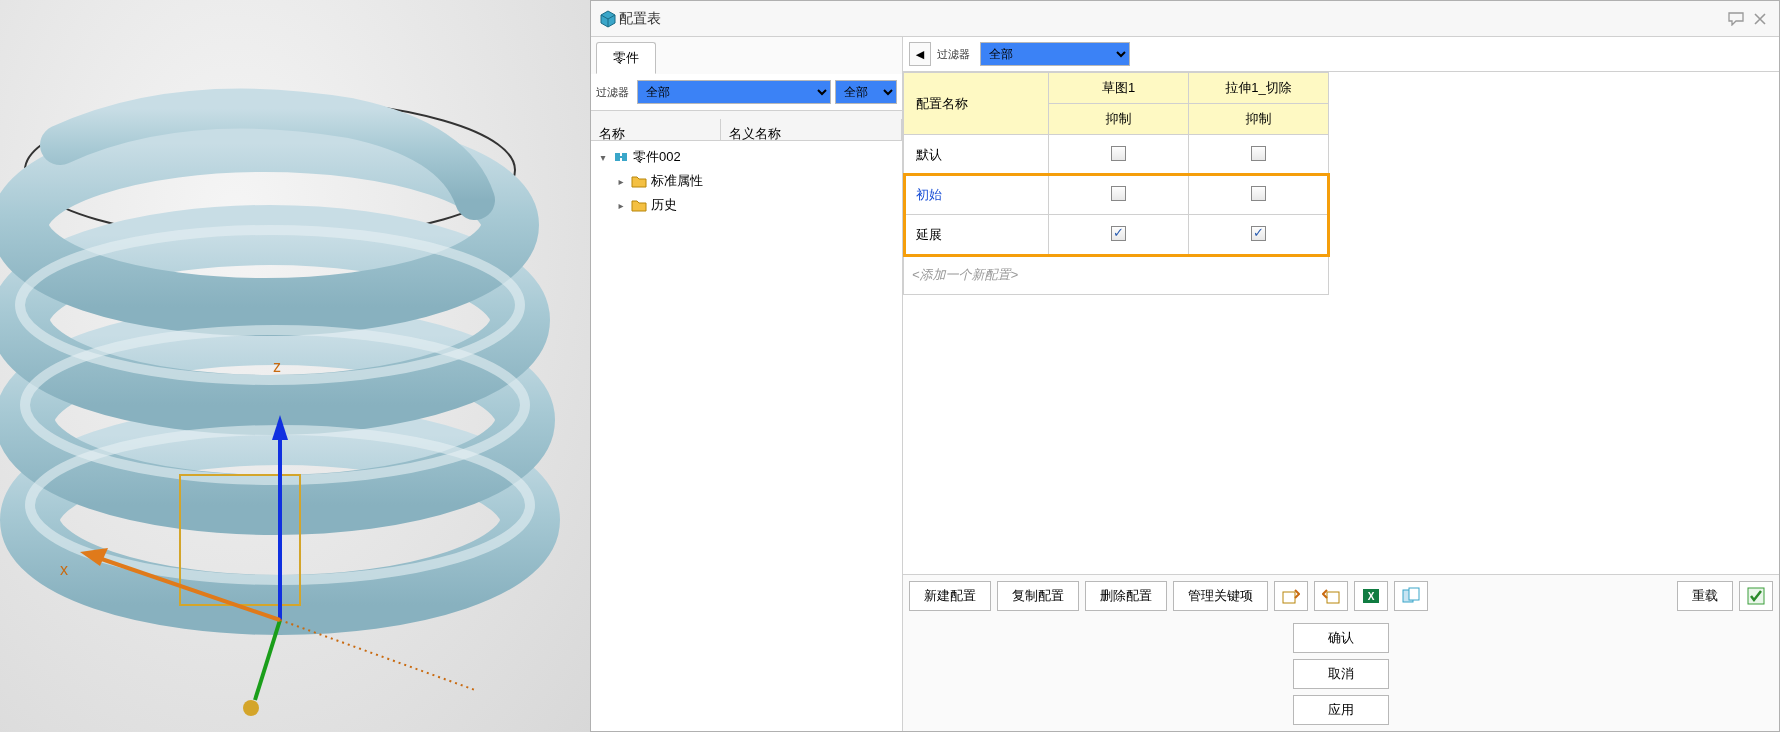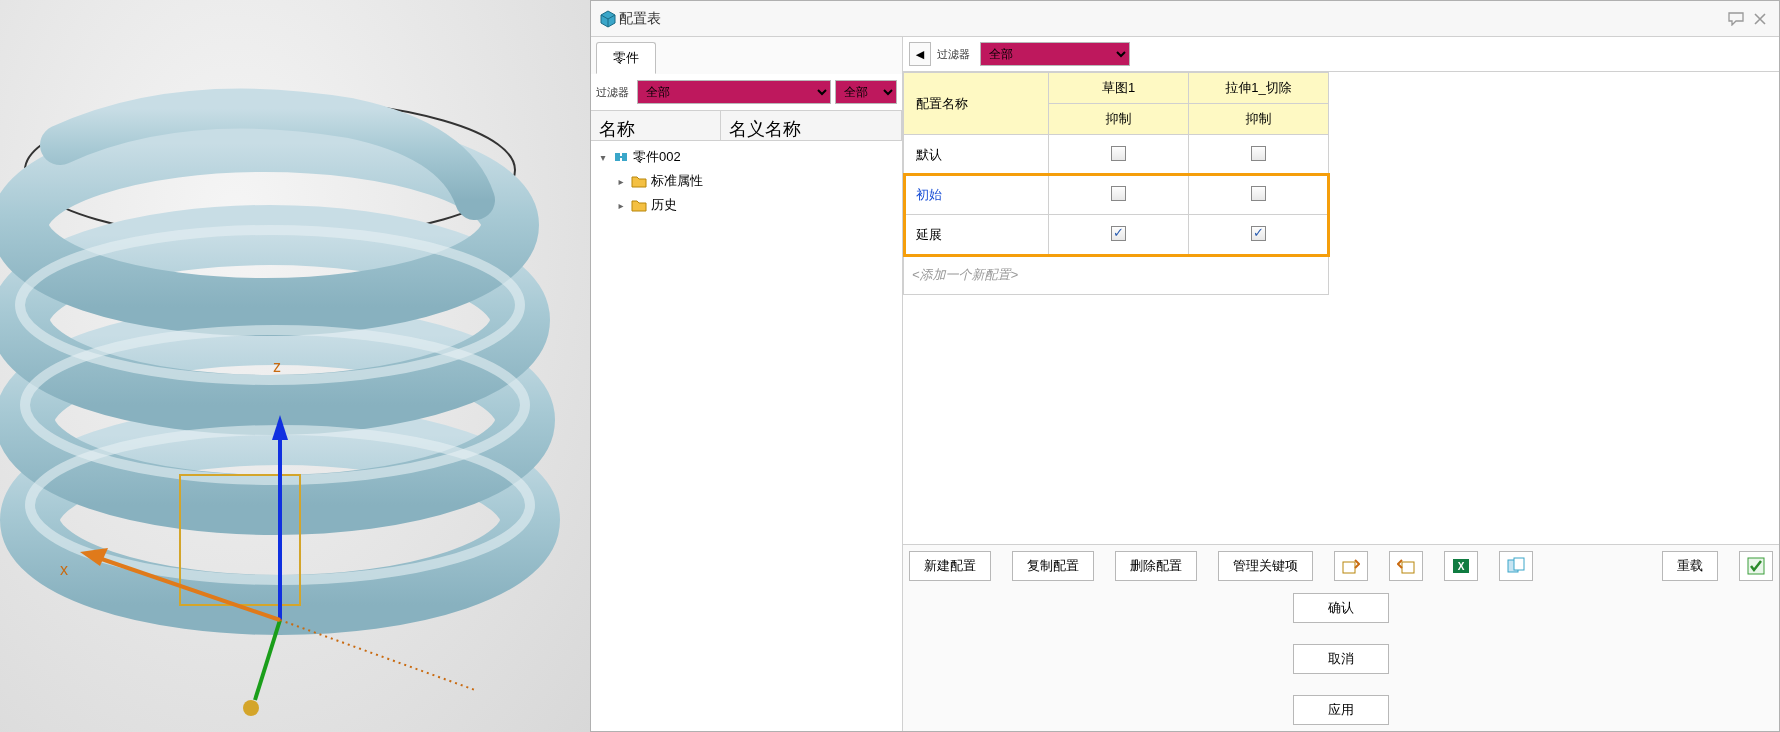--- a/index.html
+++ b/index.html
@@ -75,38 +75,39 @@
       display: flex;
       align-items: center;
       padding: 6px 5px;
       gap: 4px;
       border-bottom: 1px solid #d0d0d0;
       background: #fff;
     }
     .filter-label { font-size: 11px; color: #333; padding-right: 4px; }
     select {
       border: 1px solid #b8b8b8;
-      background: #be185d;
+      background: #3b82f6;
       height: 24px;
       padding: 0 4px;
       font-size: 12px;
       font-family: inherit;
     }
     .sel-wide { flex: 1; }
     .sel-narrow { width: 62px; }
     .tree-header {
       display: flex;
       border-bottom: 1px solid #d0d0d0;
       background: #f5f5f5;
       height: 30px;
     }
     .tree-header > div {
       padding: 6px 8px;
       border-right: 1px solid #d0d0d0;
-      font-size: 18px;
+      font-size: 13px;
+      margin-top: 8px;
     }
     .th-name { width: 130px; }
     .th-nominal { flex: 1; }
     .tree {
       flex: 1;
       padding: 4px 0;
       overflow: auto;
       background: #fff;
     }
     .tree-row {
@@ -198,21 +199,21 @@
       pointer-events: none;
     }
     .link-blue { color: #1a4fd6; cursor: pointer; }
 
     .bottom-bars {
       border-top: 1px solid #d0d0d0;
       background: #fafafa;
     }
     .btn-row {
       display: flex;
-      gap: 21px;
+      gap: 6px;
       padding: 6px;
       align-items: center;
     }
     .btn {
       border: 1px solid #b8b8b8;
       background: #fff;
       padding: 6px 14px;
       cursor: pointer;
       font-size: 13px;
       font-family: inherit;

